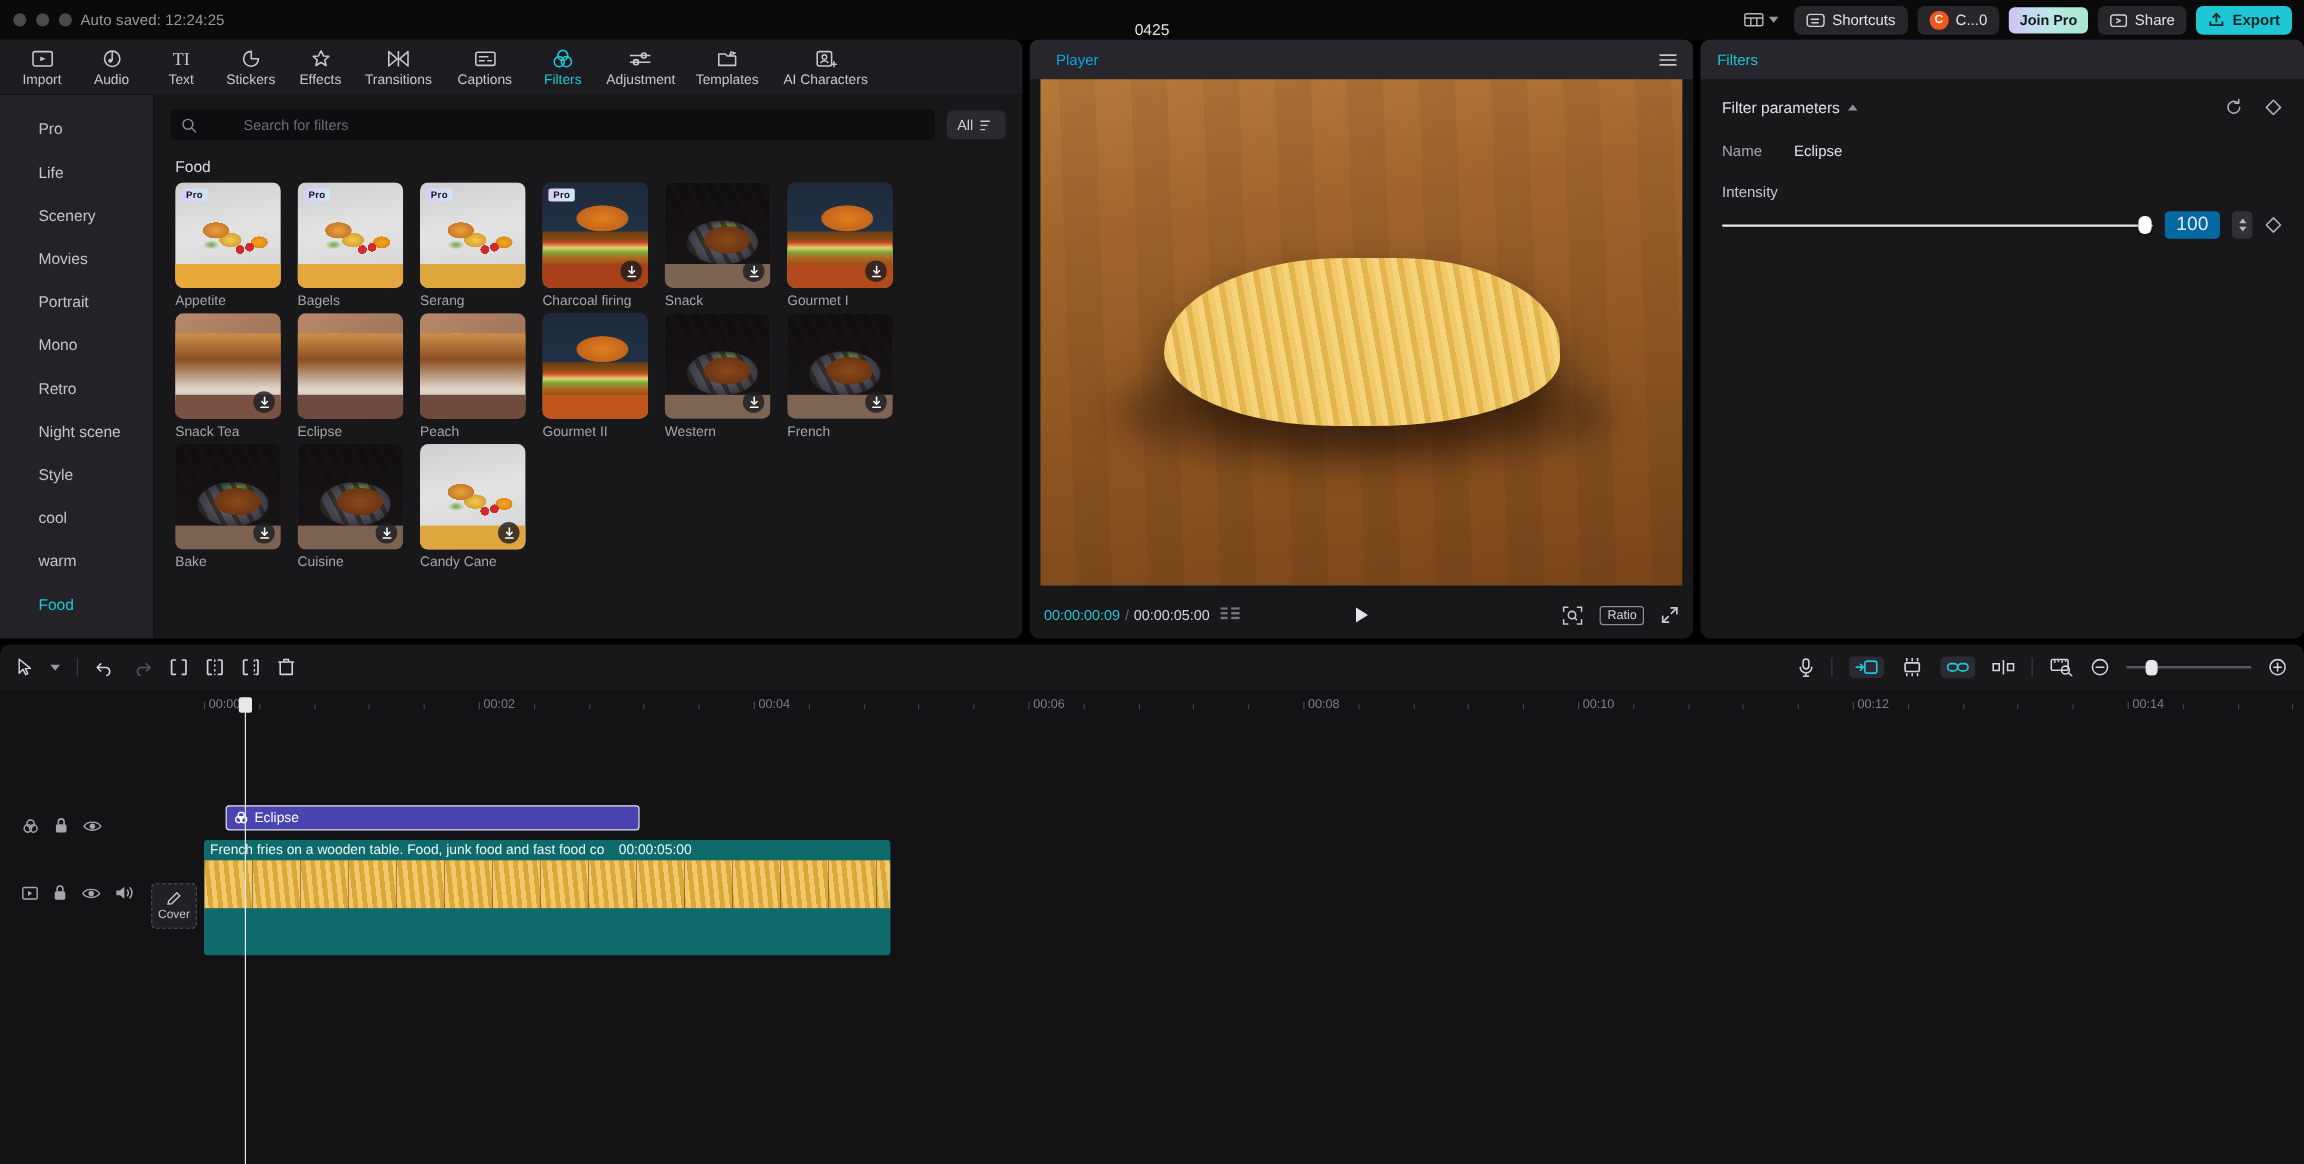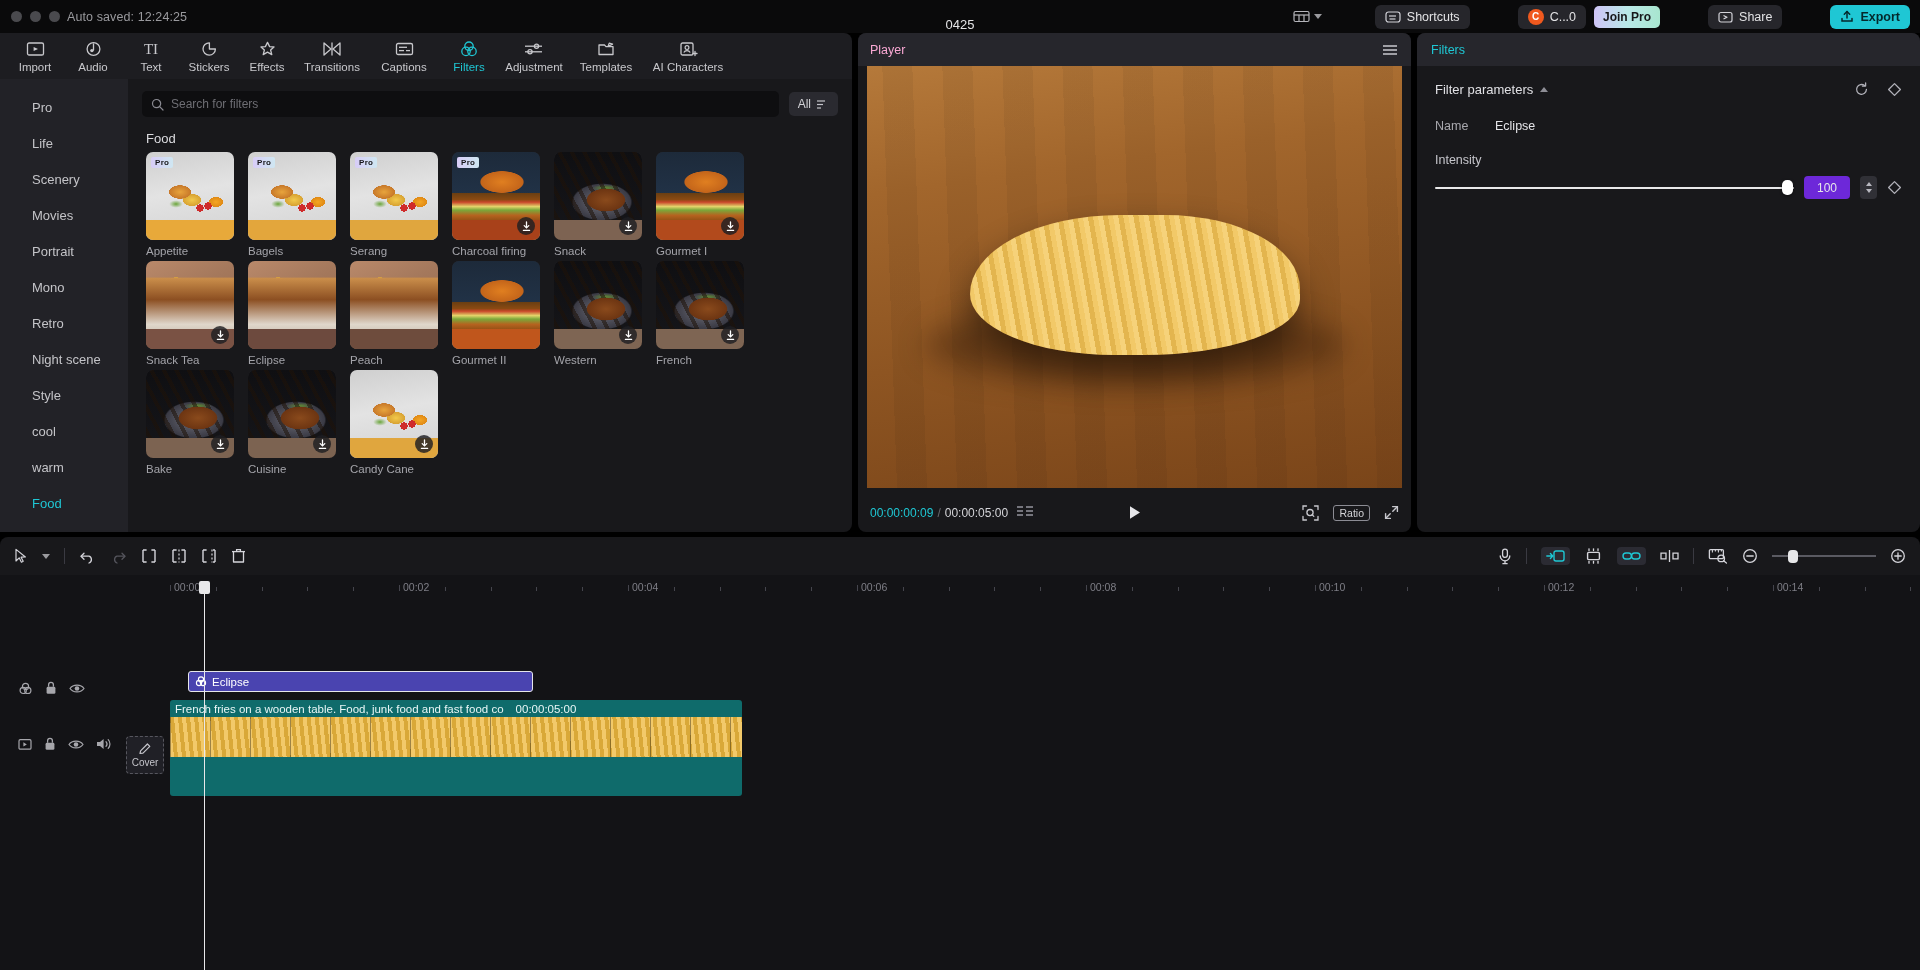--- a/index.html
+++ b/index.html
@@ -27,21 +27,21 @@
   .tb-right {
     position: absolute; right: 10px; top: 0; height: 33px;
     display: flex; align-items: center; gap: 8px;
   }
   .layout-btn { display: flex; align-items: center; gap: 4px; padding: 3px 5px; cursor: pointer; }
   .caret { width: 0; height: 0; border-left: 4px solid transparent; border-right: 4px solid transparent; border-top: 5px solid #9a9a9e; }
   .pill {
     display: flex; align-items: center; gap: 6px;
     background: #26262b; border-radius: 6px;
     height: 24px; padding: 0 10px; font-size: 12.5px; color: #e2e2e4;
-    cursor: pointer; white-space: nowrap; margin-left: 40px;
+    cursor: pointer; white-space: nowrap;
   }
   .pill.acct { background: #26262b; }
   .avatar-c {
     width: 16px; height: 16px; border-radius: 50%;
     background: #f0591e; color: #fff; font-size: 10px;
     display: flex; align-items: center; justify-content: center; font-weight: bold;
   }
   .joinpro {
     height: 22px; padding: 0 9px; border-radius: 5px;
     background: linear-gradient(90deg,#cfc4f7,#b9e8e8,#a8e6cf);
@@ -84,21 +84,21 @@
     position: absolute; top: 79px; left: 128px; width: 724px; height: 453px;
     background: #18181b; border-bottom-right-radius: 8px;
   }
   .searchrow { display: flex; align-items: center; gap: 10px; padding: 12px 14px 0 14px; }
   .searchbox {
     flex: 1; height: 26px; background: #0e0e10; border-radius: 5px;
     display: flex; align-items: center; padding: 0 9px; gap: 7px;
   }
   .searchbox input {
     background: transparent; border: 0; outline: none; flex: 1;
-    color: #d0d0d4; font-size: 12px; font-family: inherit;
+    color: #d0d0d4; font-size: 12px; font-family: inherit; margin-left: 32px;
   }
   .searchbox input::placeholder { color: #6e6e74; }
   .allbtn {
     display: flex; align-items: center; gap: 5px;
     background: #2a2a30; border-radius: 5px; height: 24px;
     padding: 0 9px; font-size: 12px; color: #d2d2d6; cursor: pointer;
   }
   .grp-title { padding: 14px 0 6px 18px; font-size: 13px; color: #dcdce0; }
   .grid {
     display: grid; grid-template-columns: repeat(6, 102px);
@@ -153,21 +153,21 @@
 
   
   .player {
     position: absolute; top: 33px; left: 858px; width: 553px; height: 499px;
     background: #18181b; border-radius: 8px; overflow: hidden;
   }
   .player-hdr {
     height: 33px; background: #26262c; display: flex; align-items: center;
     padding: 0 12px; justify-content: space-between;
   }
-  .player-hdr .t { font-size: 12.5px; color: #f9a8d4; }
+  .player-hdr .t { font-size: 12.5px; color: #0ea5e9; margin-left: 10px; }
   .stage {
     position: absolute; top: 33px; left: 9px; right: 9px; bottom: 44px;
     background: #000; display: flex; align-items: center; justify-content: center;
   }
   .video {
     width: 100%; height: 100%;
     background:
       radial-gradient(ellipse 170px 75px at 50% 52%, rgba(255,225,150,.35) 0%, transparent 70%),
       repeating-linear-gradient(88deg, rgba(248,206,104,.0) 0 30px, rgba(0,0,0,.05) 30px 60px),
       linear-gradient(172deg,#b5793a 0%,#a2662c 26%,#8e5522 62%,#7a4519 100%);
@@ -223,23 +223,23 @@
   .namerow .v { color: #e4e4e8; }
   .intlabel { margin-top: 20px; font-size: 12.5px; color: #c6c6cc; }
   .sliderrow { display: flex; align-items: center; gap: 10px; margin-top: 9px; }
   .track { position: relative; flex: 1; height: 14px; display: flex; align-items: center; }
   .track .bar { width: 100%; height: 2px; background: #e8e8ea; border-radius: 1px; }
   .track .knob {
     position: absolute; left: calc(100% - 12px); width: 11px; height: 15px;
     border-radius: 5px; background: #fff; box-shadow: 0 1px 3px rgba(0,0,0,.5);
   }
   .numbox {
-    width: 46px; height: 23px; background: #6d28d9; border-radius: 4px;
+    width: 46px; height: 23px; background: #0369a1; border-radius: 4px;
     display: flex; align-items: center; justify-content: center;
-    font-size: 12px; color: #e6e6ea;
+    font-size: 16px; color: #e6e6ea;
   }
   .spin {
     width: 17px; height: 23px; background: #303036; border-radius: 4px;
     display: flex; flex-direction: column; align-items: center; justify-content: center; gap: 3px;
   }
   .spin i { width: 0; height: 0; border-left: 3px solid transparent; border-right: 3px solid transparent; }
   .spin i.u { border-bottom: 4px solid #b8b8c0; }
   .spin i.d { border-top: 4px solid #b8b8c0; }
 
   

